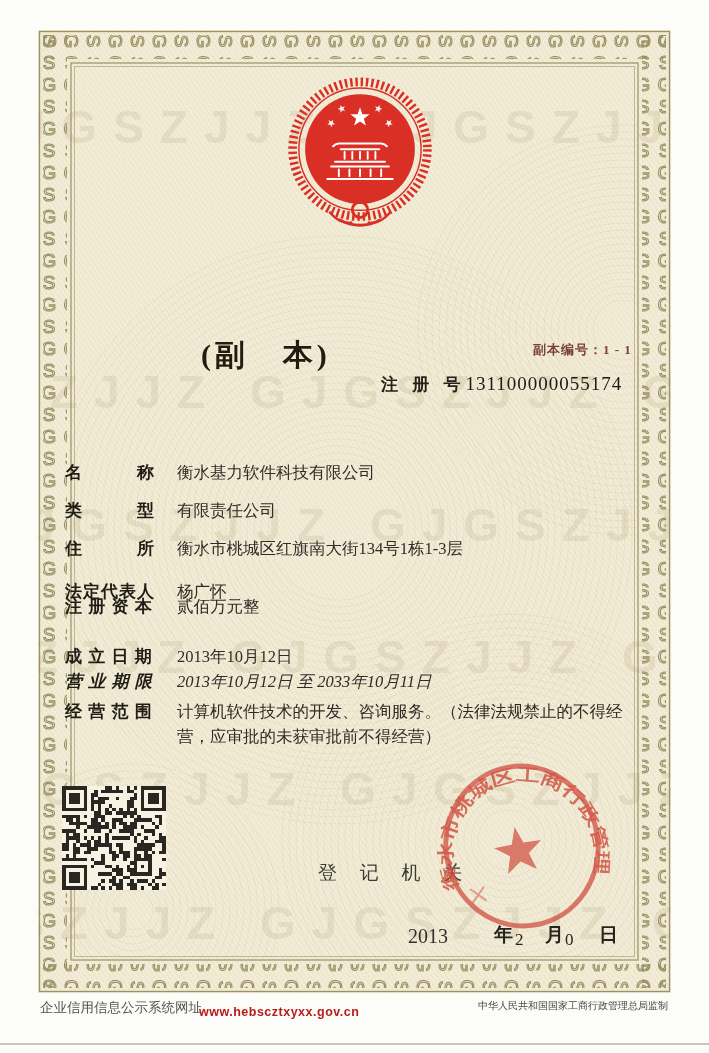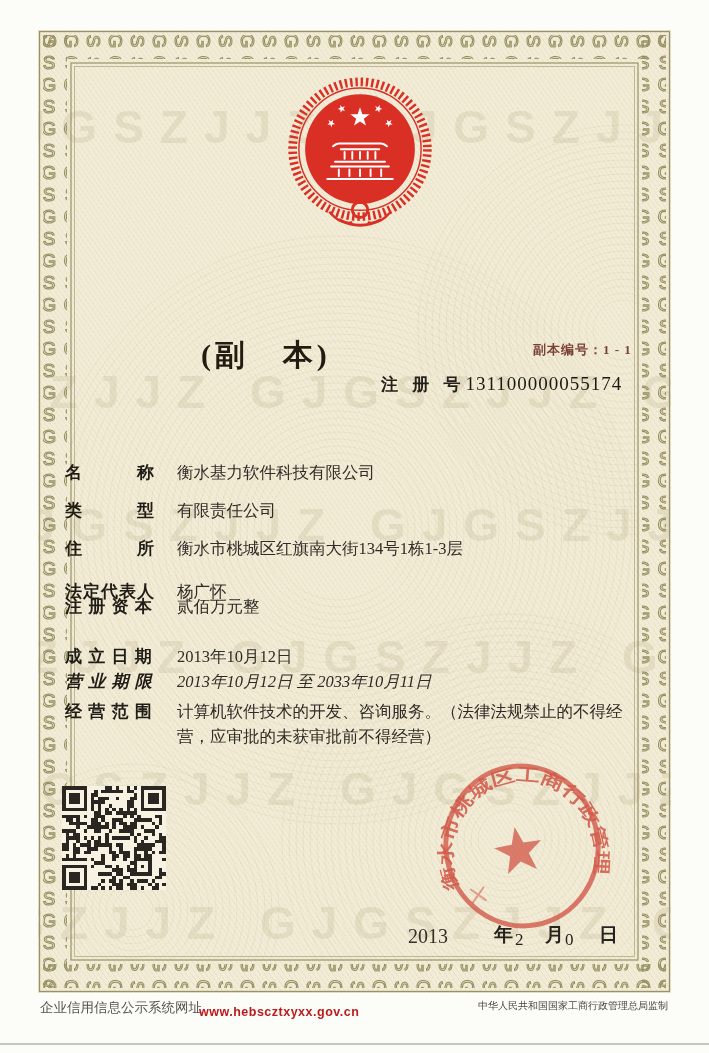--- a/index.html
+++ b/index.html
@@ -683,20 +683,21 @@
           <rect x="13" y="28" width="1" height="1" fill="#2a2622"></rect>
           <rect x="15" y="28" width="1" height="1" fill="#2a2622"></rect>
           <rect x="16" y="28" width="1" height="1" fill="#2a2622"></rect>
           <rect x="19" y="28" width="1" height="1" fill="#2a2622"></rect>
           <rect x="20" y="28" width="1" height="1" fill="#2a2622"></rect>
           <rect x="22" y="28" width="1" height="1" fill="#2a2622"></rect>
           <rect x="25" y="28" width="1" height="1" fill="#2a2622"></rect>
           <rect x="26" y="28" width="1" height="1" fill="#2a2622"></rect>
         </svg>
 
+      <div class="registry-label">登 记 机 关</div>
 
       <svg class="seal" viewBox="0 0 185 185">
         <defs>
           <path id="sealarc" d="M24,130 A72,76 0 1 1 160,130" fill="none"></path>
         </defs>
         <g transform="rotate(-10 92 94)" stroke-linecap="round">
           <ellipse cx="92" cy="94" rx="76" ry="80" fill="none" stroke="#cf4a3c" stroke-width="5" opacity="0.8"></ellipse>
           <use href="#star5" transform="translate(88,99)" fill="#cf4a3c" opacity="0.78"></use>
           <text font-size="17.5" font-weight="bold" fill="#cf4a3c" opacity="0.88" font-family="Liberation Serif, serif">
             <textPath href="#sealarc" startOffset="6" textLength="305" lengthAdjust="spacingAndGlyphs">衡水市桃城区工商行政管理局</textPath>

